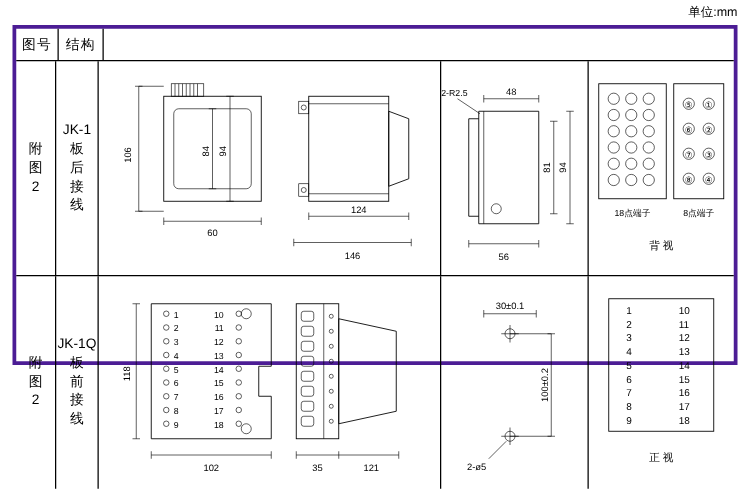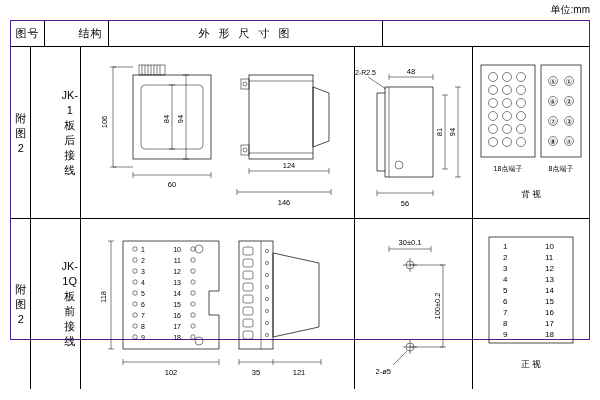--- a/index.html
+++ b/index.html
@@ -20,34 +20,34 @@
     right: 10px;
     top: 3px;
     font-size: 10px;
     text-align: center;
   }
   #table {
     position: absolute;
     left: 10px;
     top: 20px;
     width: 580px;
-    height: 320px;
-    border: 1px solid #4c1d95;
+    height: 272px;
+    border: 3px solid #4c1d95;
     box-sizing: border-box;
   }
   .row {
     display: flex;
     box-sizing: border-box;
     width: 100%;
   }
   #hdr-row { height: 26px; border-bottom: 1px solid #000; }
   #row1 { height: 172px; border-bottom: 1px solid #000; }
   #row2 { height: 170px; }
   .c1 { width: 34px; border-right: 1px solid #000; box-sizing: border-box; position: relative; }
-  .c2 { width: 36px; border-right: 1px solid #000; box-sizing: border-box; position: relative; margin-left: 28px; }
+  .c2 { width: 36px; border-right: 1px solid #000; box-sizing: border-box; position: relative; }
   .c3 { width: 274px; border-right: 1px solid #000; box-sizing: border-box; position: relative; }
   .c4 { width: 118px; border-right: 1px solid #000; box-sizing: border-box; position: relative; }
   .c5 { flex: 1; box-sizing: border-box; position: relative; }
 
   .hdr {
     display: flex;
     align-items: center;
     justify-content: center;
     height: 100%;
     font-size: 11px;
@@ -80,23 +80,20 @@
 <div id="unit">单位:mm</div>
 
 <div id="table">
 
   <div class="row" id="hdr-row">
     <div class="c1">
       <div class="hdr">图号</div>
     </div>
     <div class="c2">
       <div class="hdr">结构</div>
-    </div>
-    <div class="c3">
-      <div class="hdr spaced">外 形 尺 寸 图</div>
     </div>
   </div>
 
   <div class="row" id="row1">
 
     <div class="c1">
       <div class="vtext">
         <span>附</span>
         <span>图</span>
         <span>2</span>

